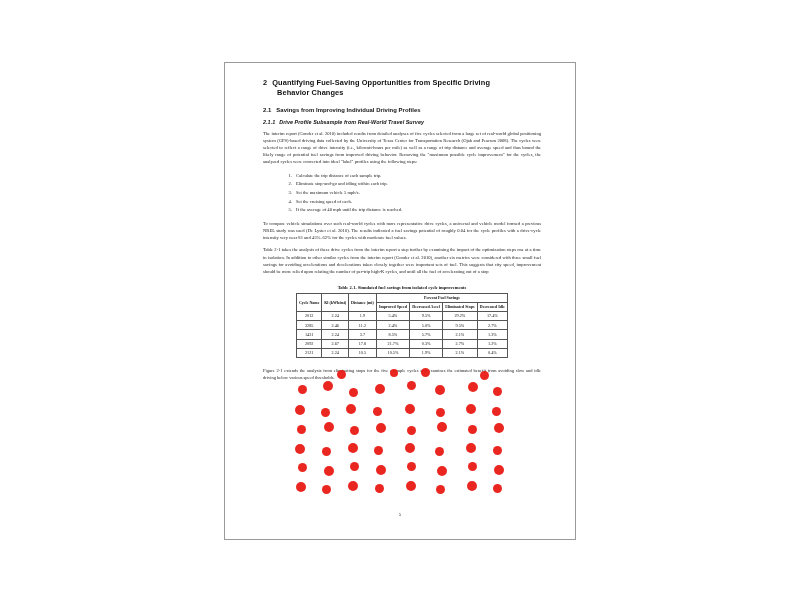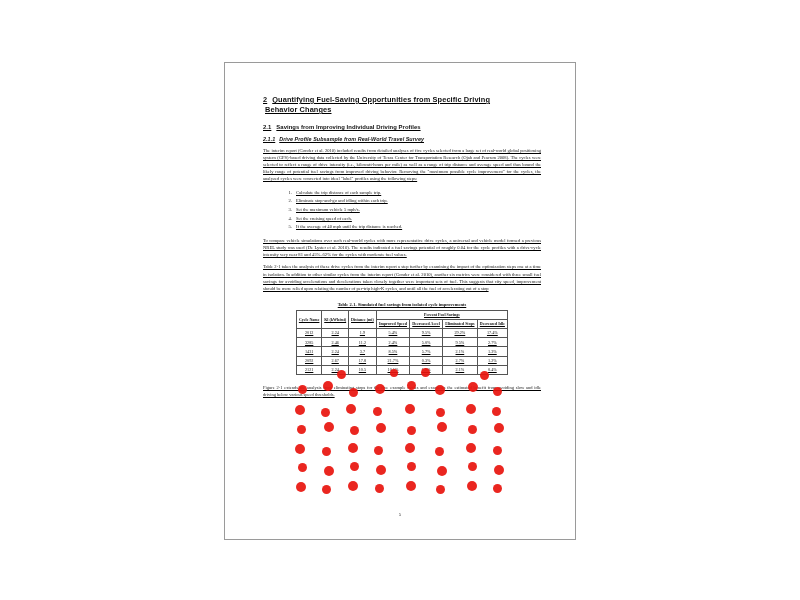--- a/index.html
+++ b/index.html
@@ -25,33 +25,32 @@
     width: 352px;
     height: 478px;
     background: #ffffff;
     border: 1px solid #9a9a9a;
     box-sizing: border-box;
   }
   
   .text-col {
     position: absolute;
     left: 38px;
-    top: 32px;
+    top: 15px;
     width: 278px;
-    text-decoration: underline;
   }
   .h1 {
     font-size: 7.4px;
     font-weight: bold;
     color: #111111;
     line-height: 1.35;
     letter-spacing: 0.1px;
   }
   .h1 .num { margin-right: 5px; }
-  .h1-line2 { margin-left: 2px; }
+  .h1-line2 { margin-left: 14px; }
   .h2 {
     font-size: 5.9px;
     font-weight: bold;
     color: #111111;
     margin-top: 9px;
     letter-spacing: 0.05px;
   }
   .h2 .num { margin-right: 5px; }
   .h3 {
     font-size: 5.4px;

